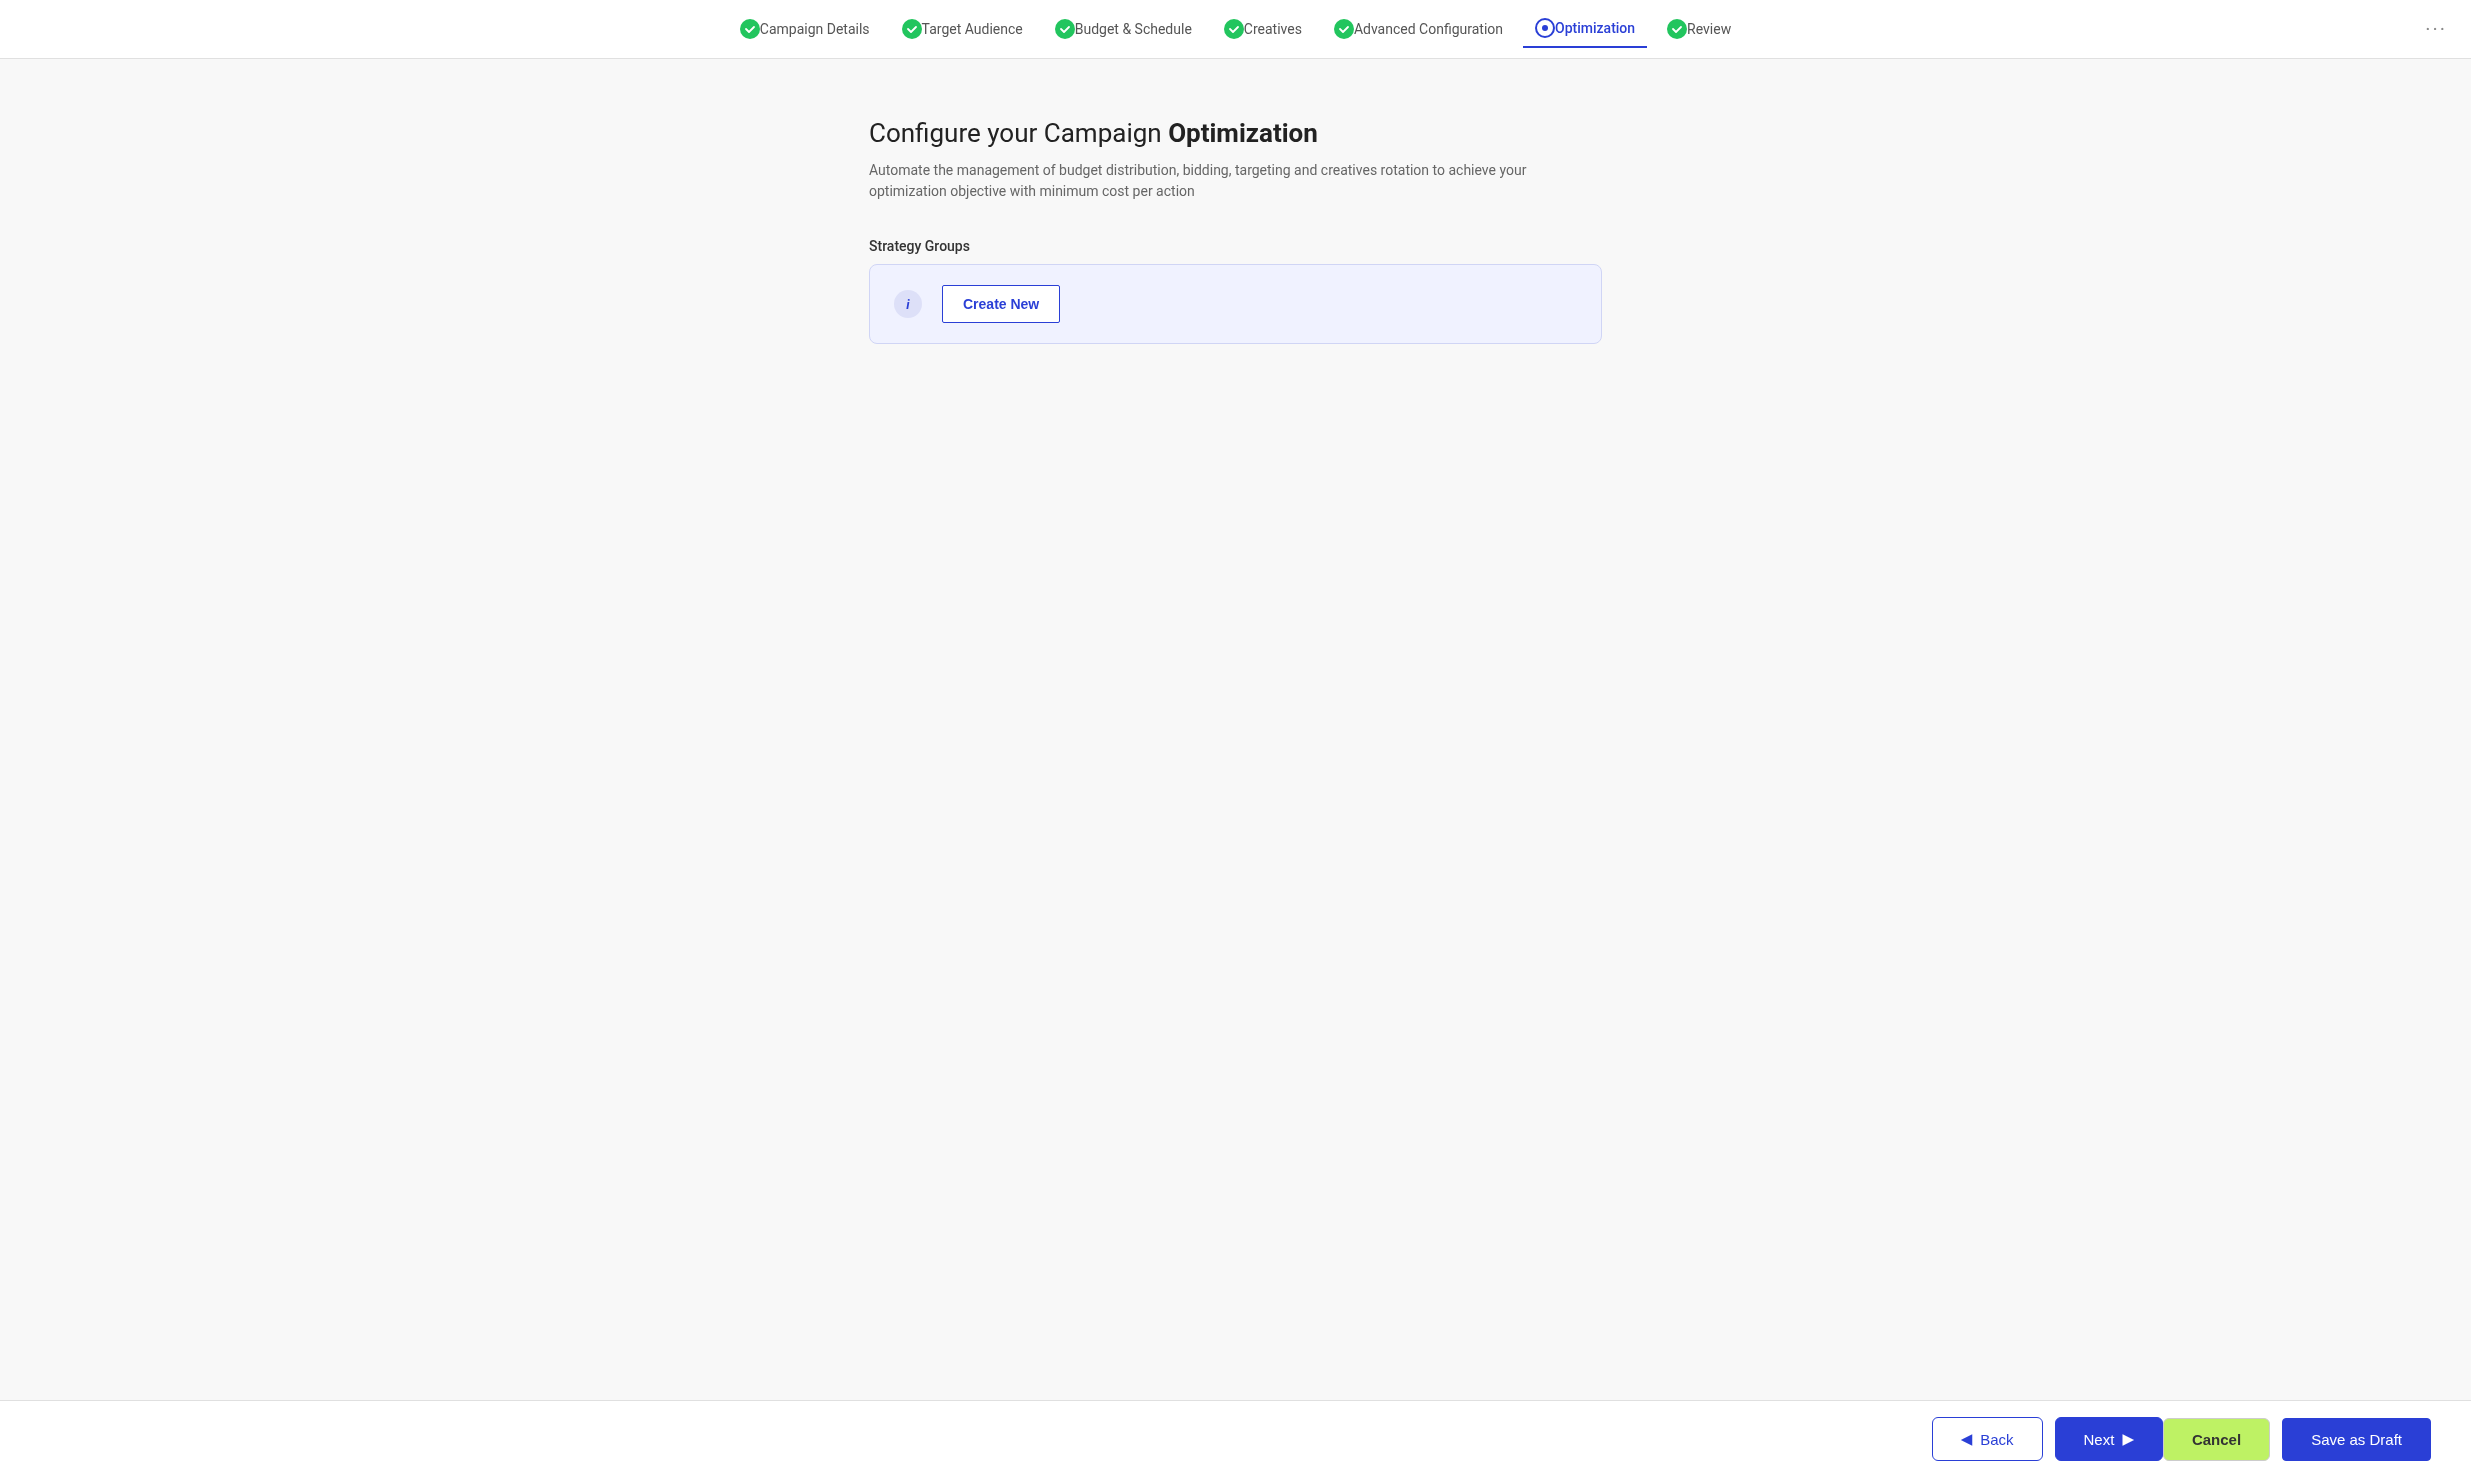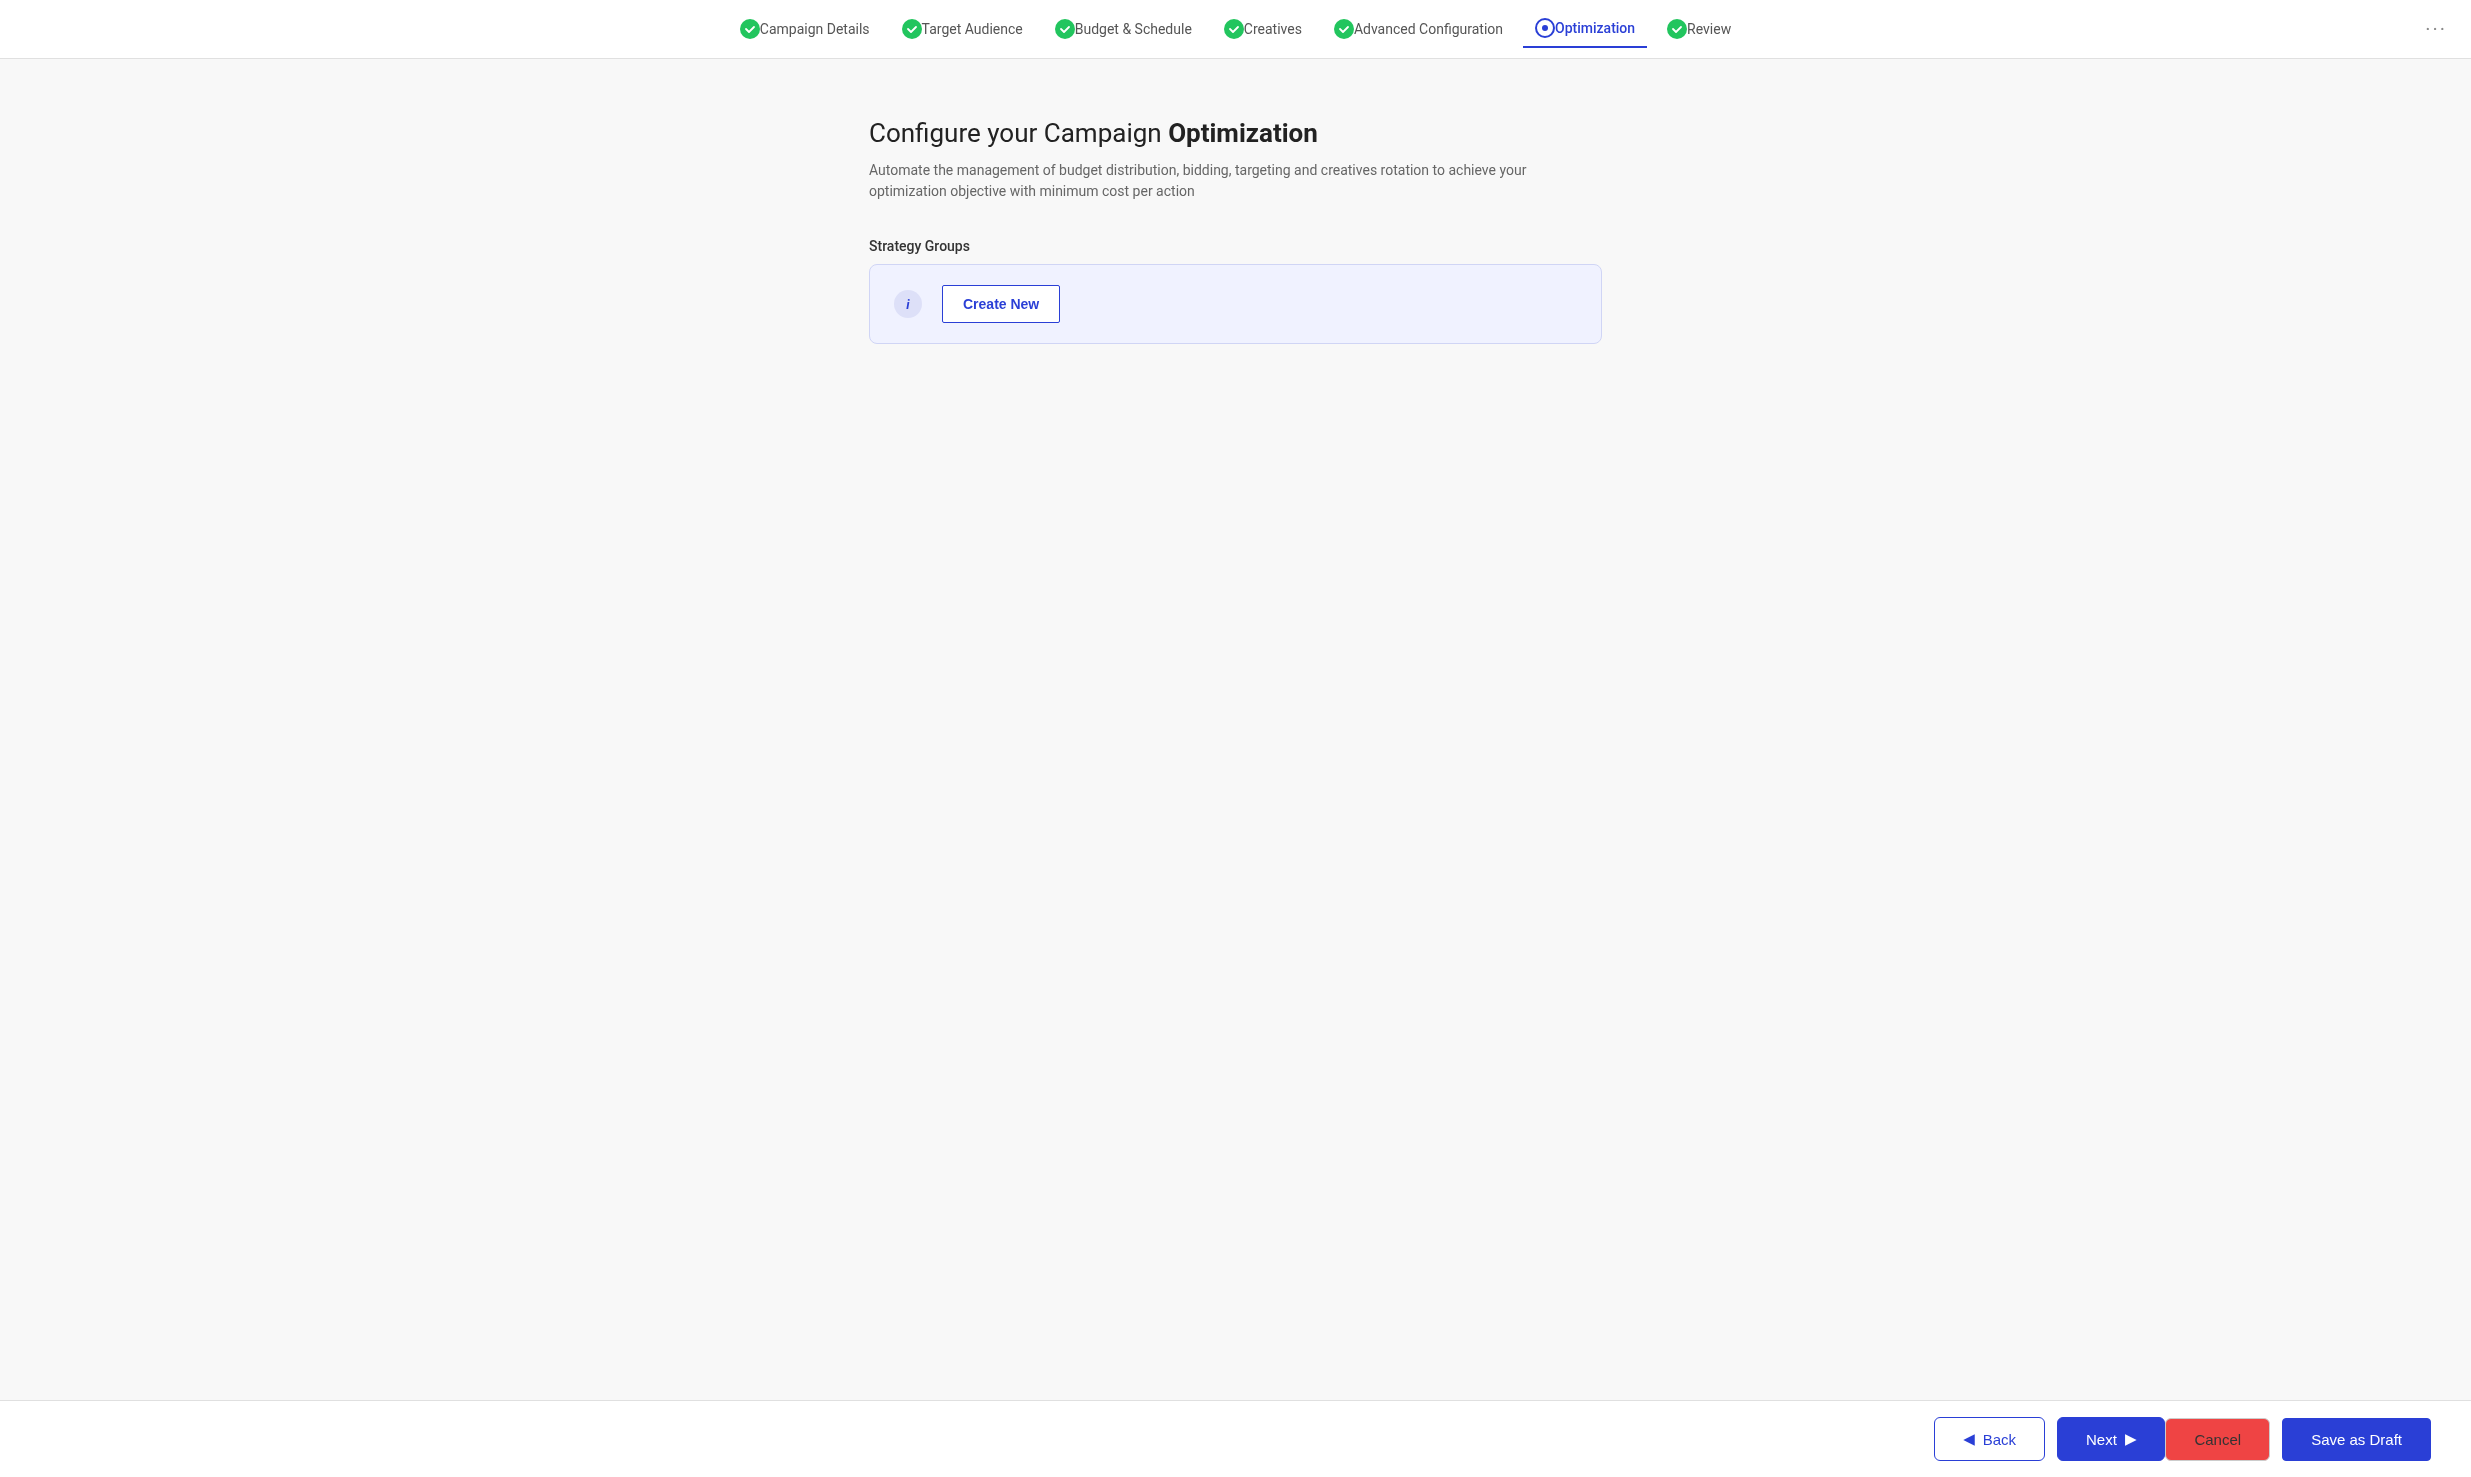--- a/index.html
+++ b/index.html
@@ -244,27 +244,27 @@
       padding: 12px 28px;
       font-size: 15px;
       font-weight: 500;
       cursor: pointer;
       display: flex;
       align-items: flex-end;
       gap: 8px;
     }
 
     .cancel-btn {
-      background: #ef4444;
+      background: #bef264;
       border: 1.5px solid #ccc;
       color: #333;
       border-radius: 6px;
       padding: 12px 28px;
       font-size: 15px;
-      font-weight: 400;
+      font-weight: 700;
       cursor: pointer;
     }
 
     .save-draft-btn {
       background: #2a3fd6;
       border: 1.5px solid #2a3fd6;
       color: #fff;
       border-radius: 4px;
       padding: 12px 28px;
       font-size: 15px;

